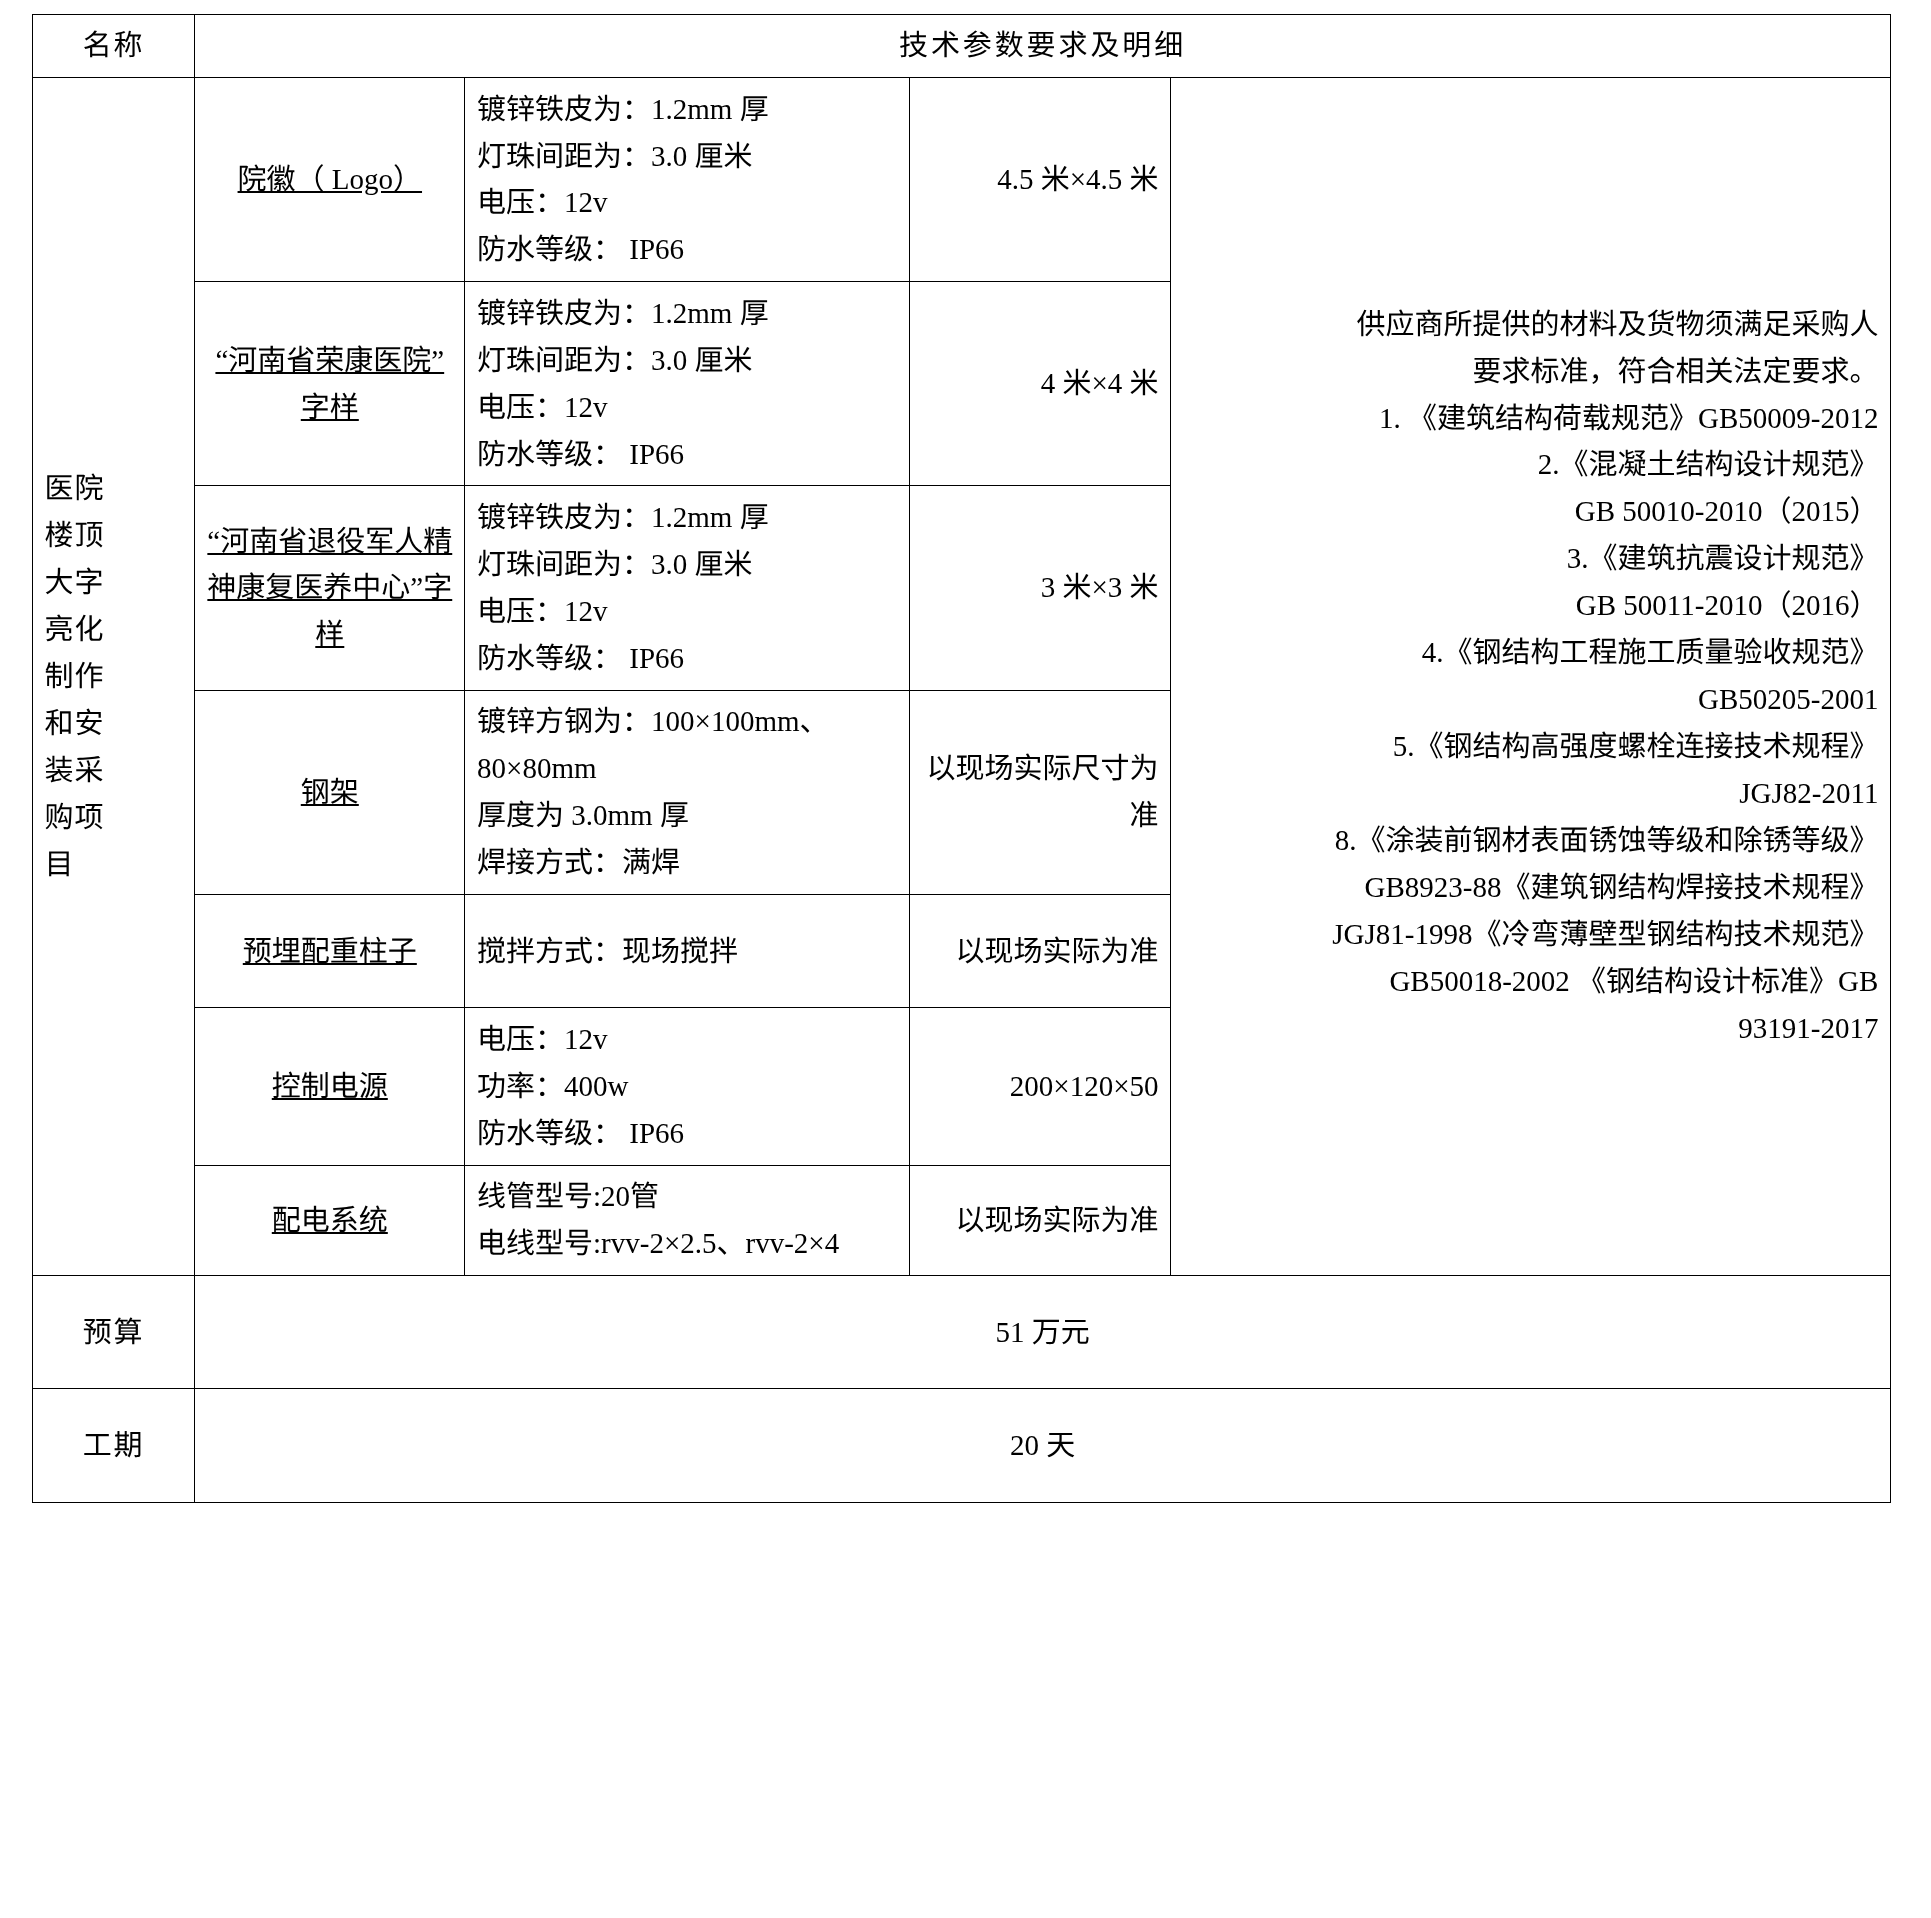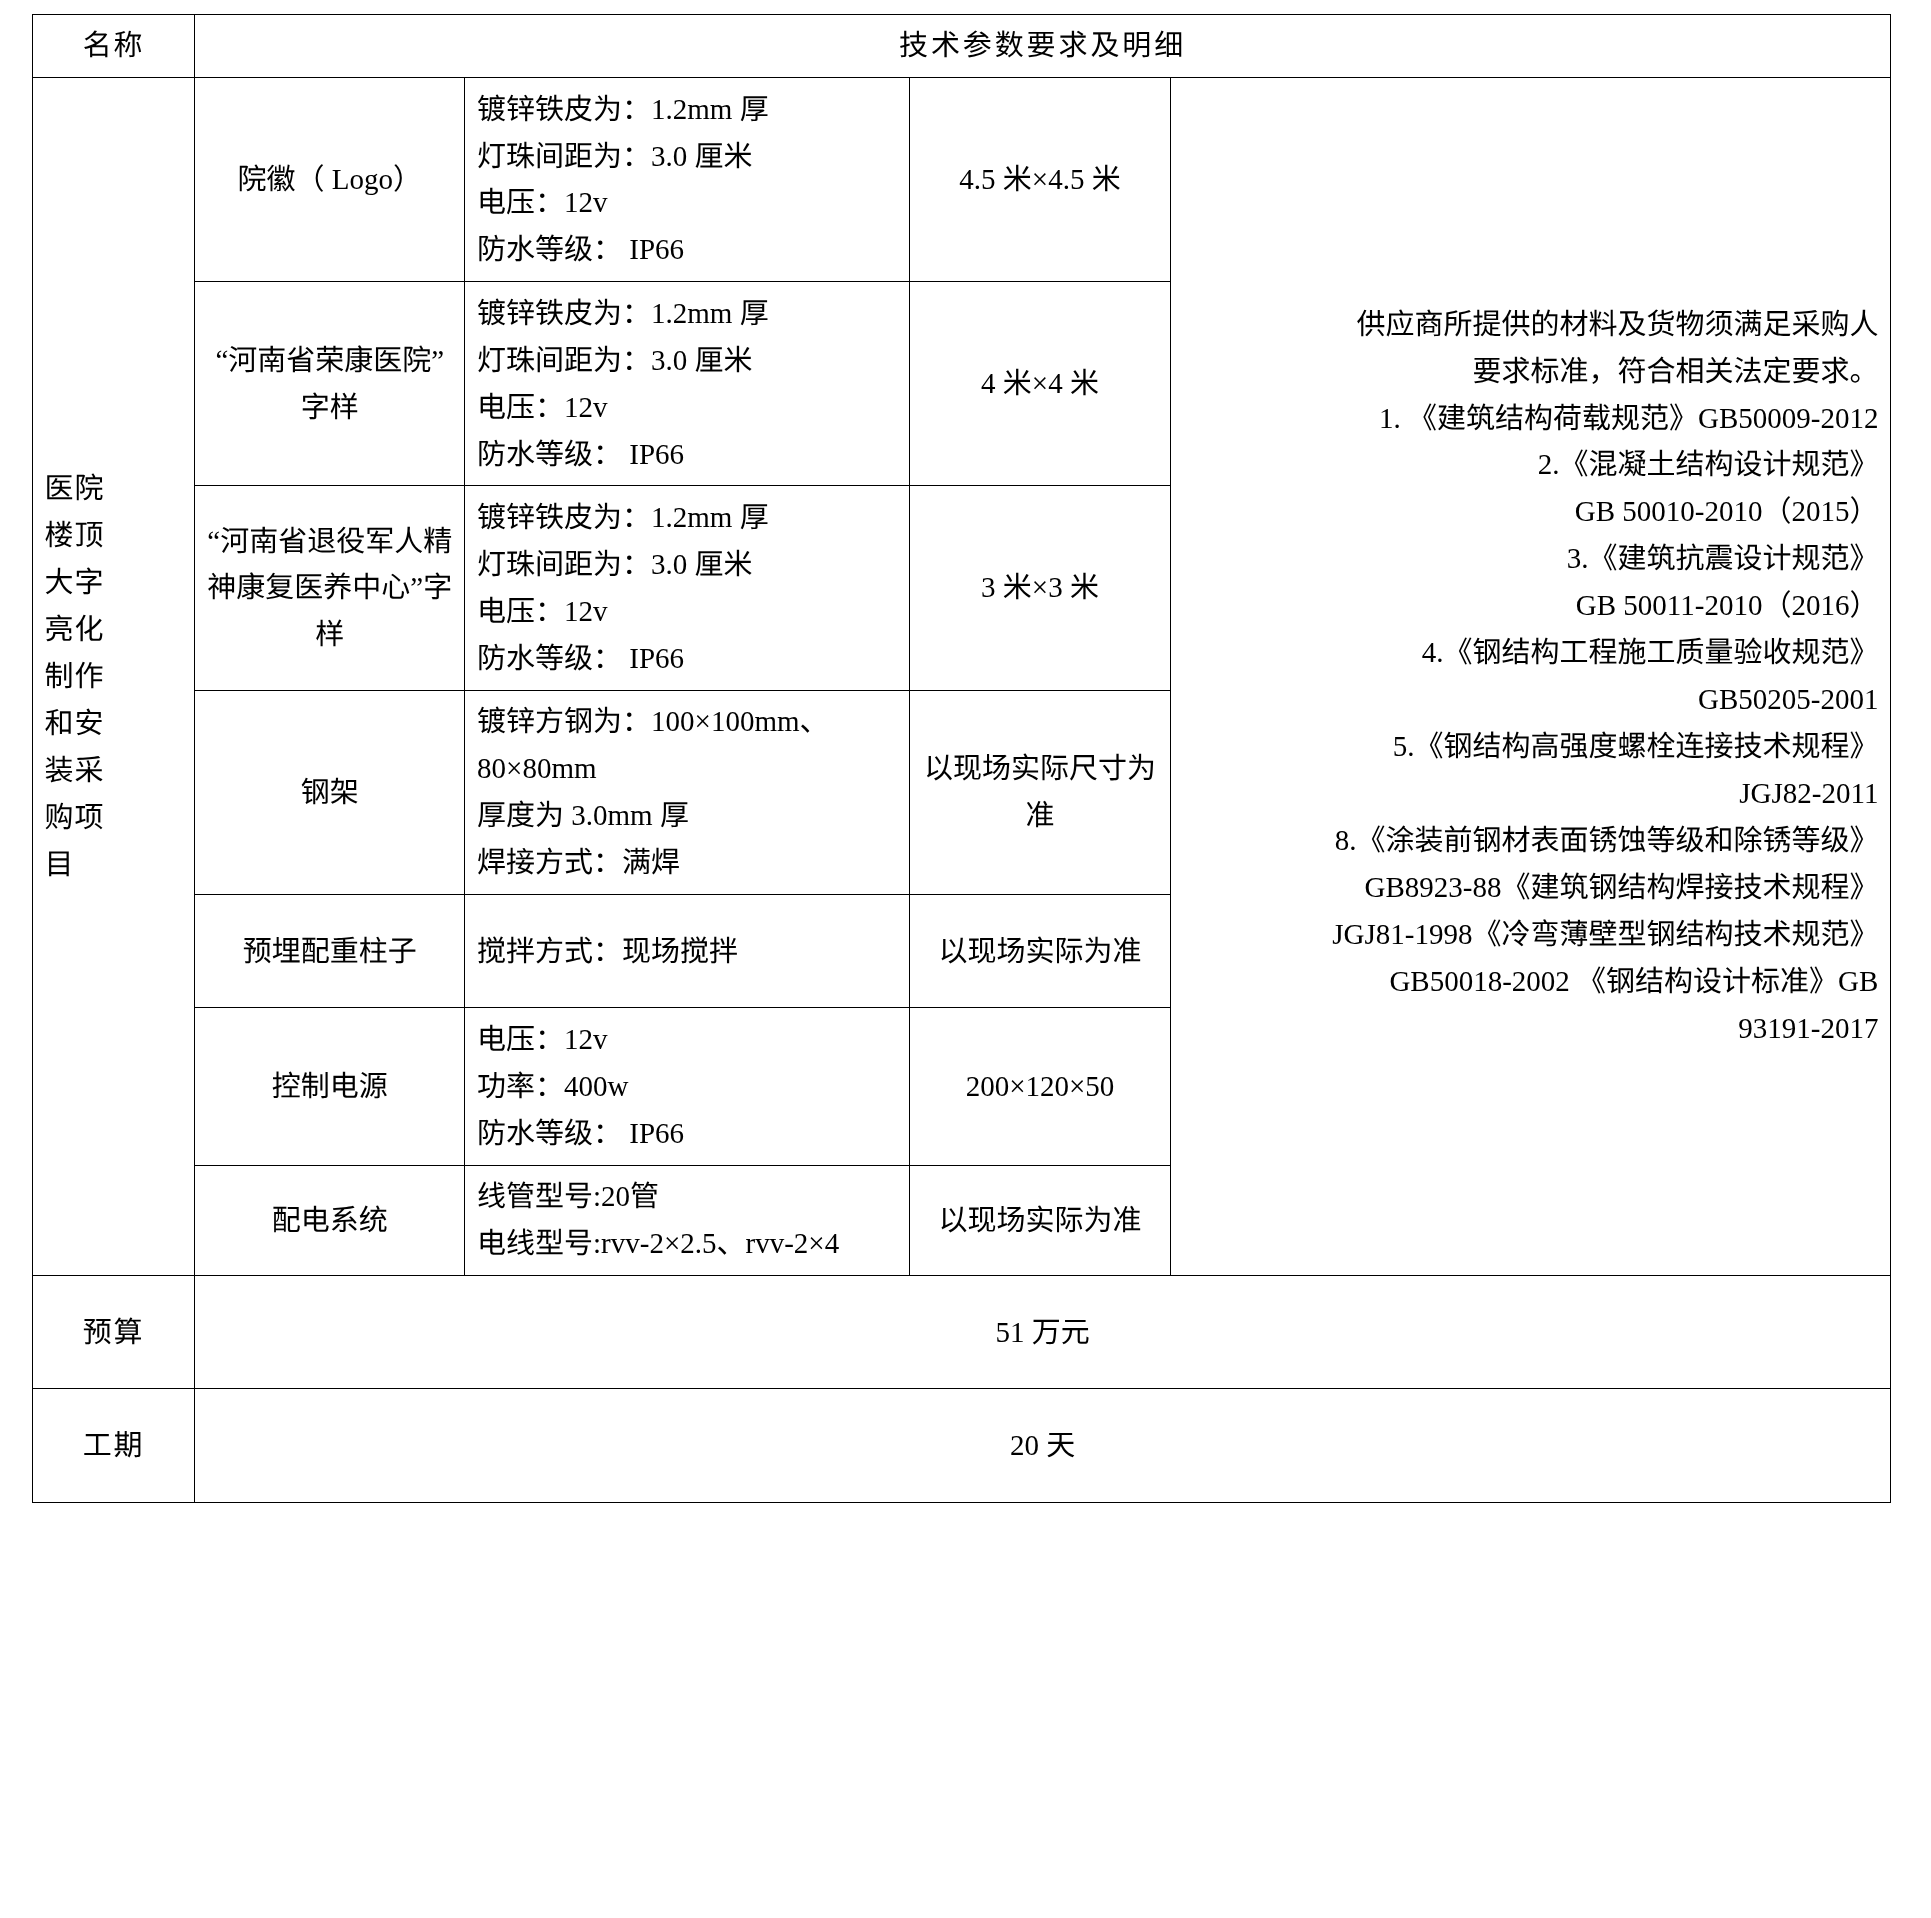--- a/index.html
+++ b/index.html
@@ -57,29 +57,30 @@
     letter-spacing: 1px;
     padding: 5.8px 3.9px;
   }
   .vertical-title span {
     display: block;
   }
   .item-cell {
     text-align: center;
     font-size: 30px;
     line-height: 1.58;
+    text-decoration: underline;
   }
   .param-cell {
     text-align: left;
     font-size: 29px;
     line-height: 1.66;
   }
   .param-cell .ln { display: block; }
   .size-cell {
-    text-align: center;
+    text-align: right;
     font-size: 30px;
     line-height: 1.6;
   }
   .note-cell {
     text-align: right;
     font-size: 29px;
     line-height: 1.92;
     padding: 9.7px 15.4px;
   }
   .note-cell .ln { display: block; }

